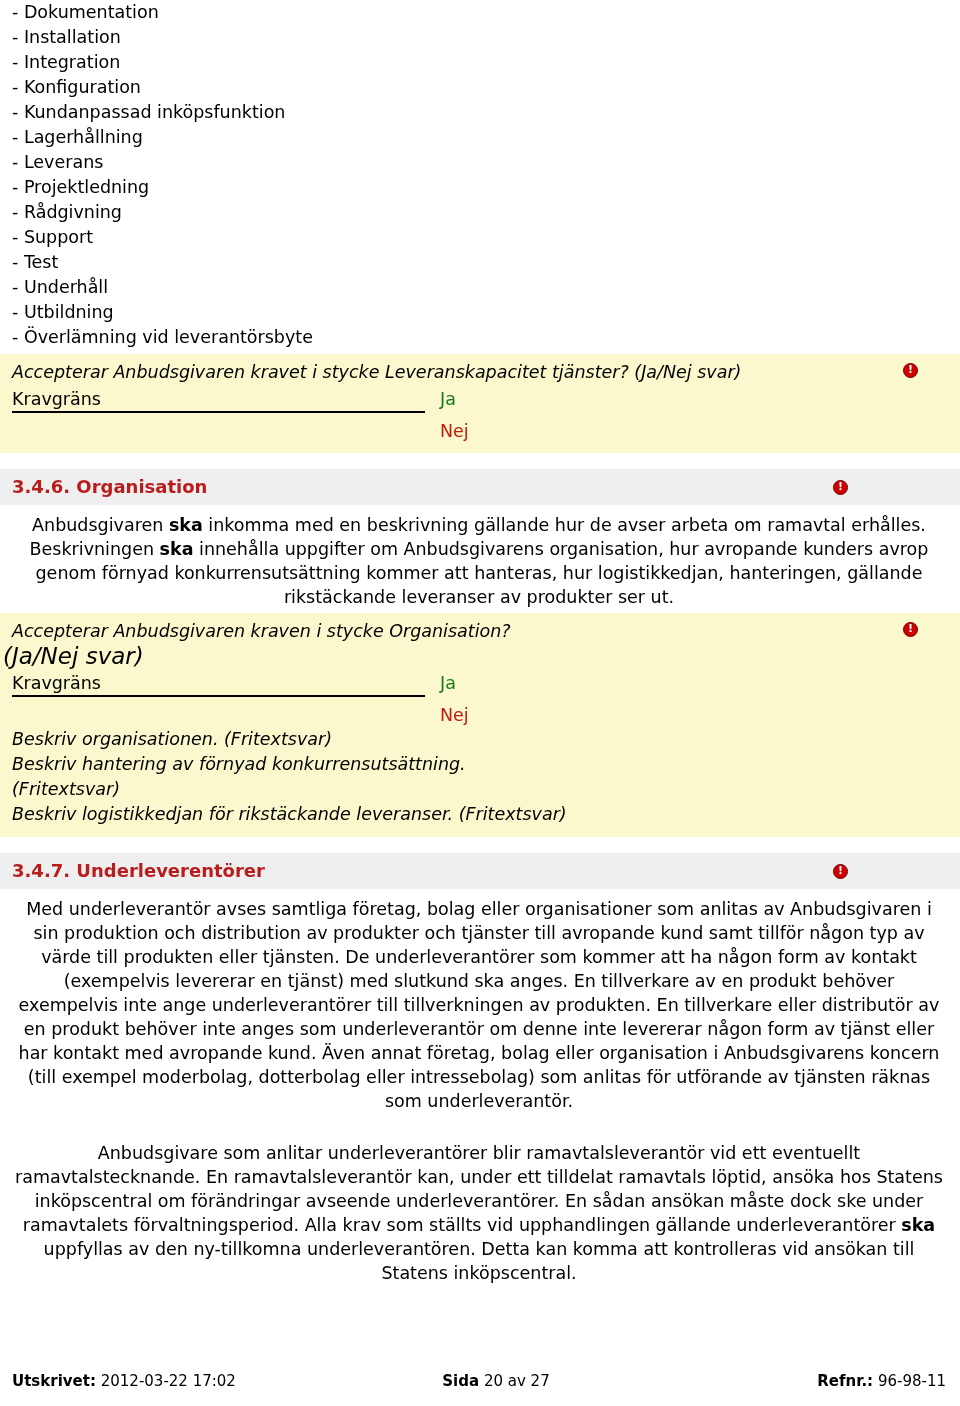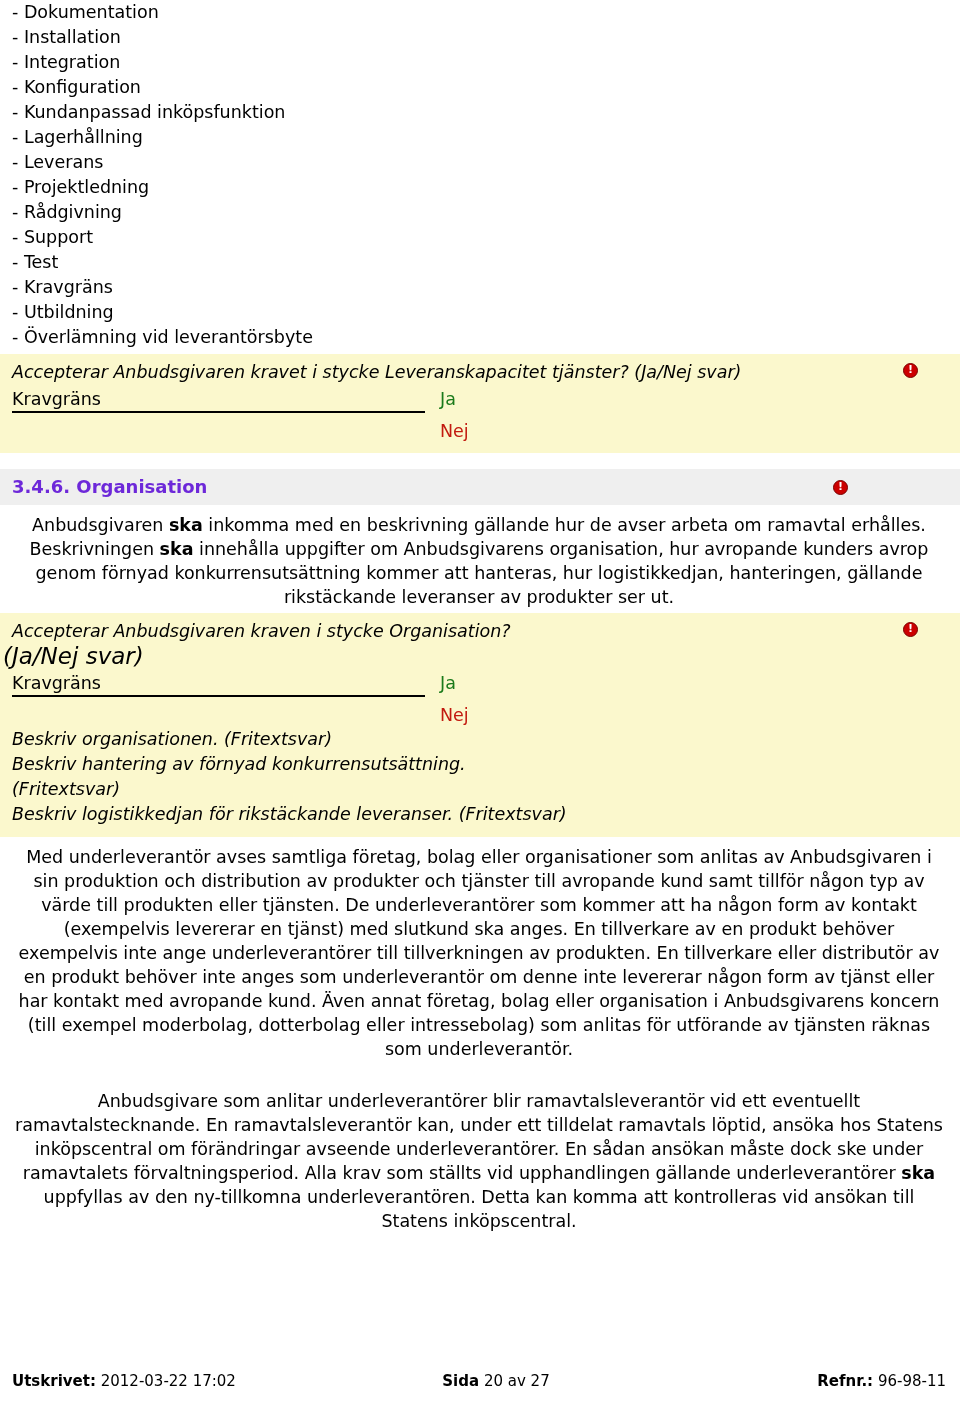--- a/index.html
+++ b/index.html
@@ -128,21 +128,21 @@
     background: #efefef;
     height: 36px;
     position: relative;
     margin-top: 16px;
   }
   .section-head .sh-title {
     font-size: 18px;
     font-weight: bold;
     line-height: 36px;
     padding-left: 12px;
-    color: #6d28d9;
+    color: #b91c1c;
   }
   .section-head .warn-icon {
     right: 112px;
     top: 11px;
   }
 
   
   .body-text {
     font-size: 17.5px;
     line-height: 24px;
@@ -194,21 +194,21 @@
     <li>- Installation</li>
     <li>- Integration</li>
     <li>- Konfiguration</li>
     <li>- Kundanpassad inköpsfunktion</li>
     <li>- Lagerhållning</li>
     <li>- Leverans</li>
     <li>- Projektledning</li>
     <li>- Rådgivning</li>
     <li>- Support</li>
     <li>- Test</li>
-    <li>- Kravgräns</li>
+    <li>- Underhåll</li>
     <li>- Utbildning</li>
     <li>- Överlämning vid leverantörsbyte</li>
   </ul>
 
   <div class="req-box">
     <span class="warn-icon warn-box-1"></span>
     <div class="req-question">Accepterar Anbudsgivaren kravet i stycke Leveranskapacitet tjänster? (Ja/Nej svar)</div>
     <div class="kravgrans-row">
       <span class="kravgrans-label">Kravgräns</span>
       <div class="answer-col">
@@ -235,20 +235,24 @@
         <div class="answer-ja">Ja</div>
         <div class="answer-nej">Nej</div>
       </div>
     </div>
     <div class="freetext-line">Beskriv organisationen. (Fritextsvar)</div>
     <div class="freetext-line">Beskriv hantering av förnyad konkurrensutsättning.</div>
     <div class="freetext-line">(Fritextsvar)</div>
     <div class="freetext-line">Beskriv logistikkedjan för rikstäckande leveranser. (Fritextsvar)</div>
   </div>
 
+  <div class="section-head">
+    <span class="sh-title">3.4.7. Underleverentörer</span>
+    <span class="warn-icon"></span>
+  </div>
 
   <p class="body-text">Med underleverantör avses samtliga företag, bolag eller organisationer som anlitas av Anbudsgivaren i sin produktion och distribution av produkter och tjänster till avropande kund samt tillför någon typ av värde till produkten eller tjänsten. De underleverantörer som kommer att ha någon form av kontakt (exempelvis levererar en tjänst) med slutkund ska anges. En tillverkare av en produkt behöver exempelvis inte ange underleverantörer till tillverkningen av produkten. En tillverkare eller distributör av en produkt behöver inte anges som underleverantör om denne inte levererar någon form av tjänst eller har kontakt med avropande kund. Även annat företag, bolag eller organisation i Anbudsgivarens koncern (till exempel moderbolag, dotterbolag eller intressebolag) som anlitas för utförande av tjänsten räknas som underleverantör.</p>
 
   <div class="spacer-20"></div>
 
   <p class="body-text"><span>Anbudsgivare som anlitar underleverantörer blir ramavtalsleverantör vid ett eventuellt ramavtalstecknande. En ramavtalsleverantör kan, under ett tilldelat ramavtals löptid, ansöka hos Statens inköpscentral om förändringar avseende underleverantörer. En sådan ansökan måste dock ske under ramavtalets förvaltningsperiod. Alla krav som ställts vid upphandlingen gällande underleverantörer </span><b>ska</b><span> uppfyllas av den ny-tillkomna underleverantören. Detta kan komma att kontrolleras vid ansökan till Statens inköpscentral.</span></p>
 
   <div class="footer">
     <div class="f-left"><b>Utskrivet:</b> <span>2012-03-22 17:02</span></div>
     <div class="f-center"><b>Sida</b> <span>20 av 27</span></div>

